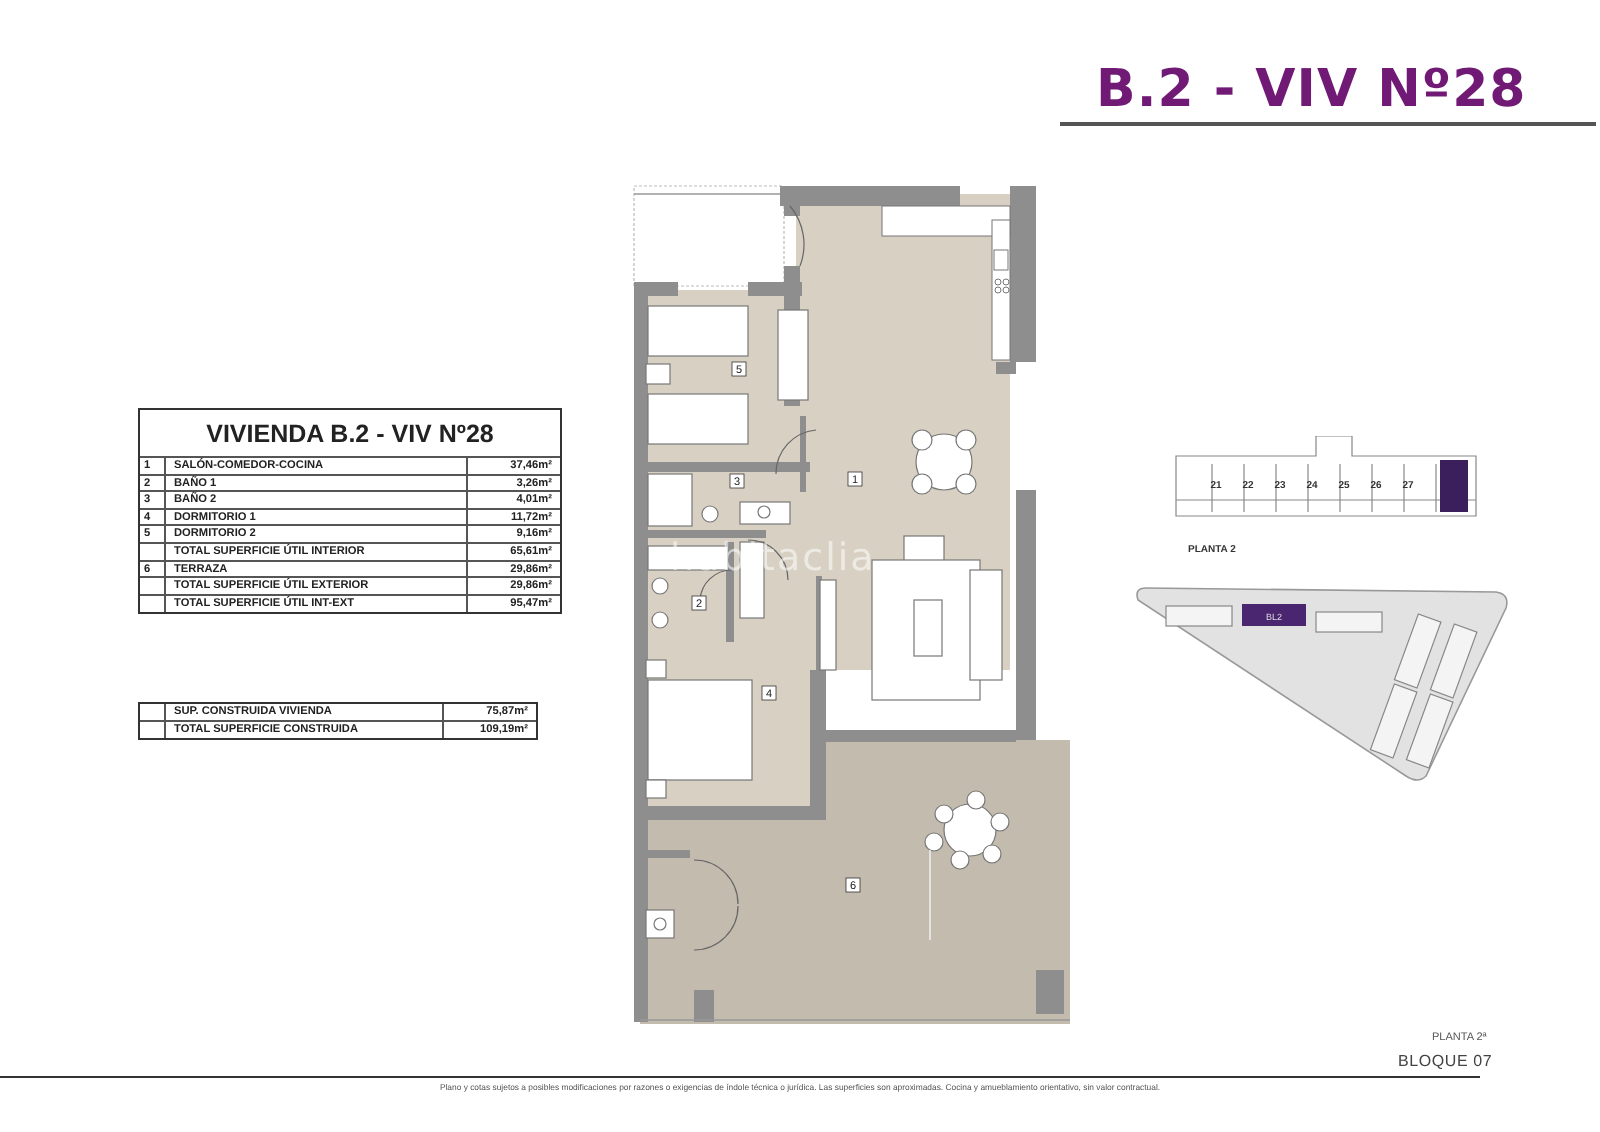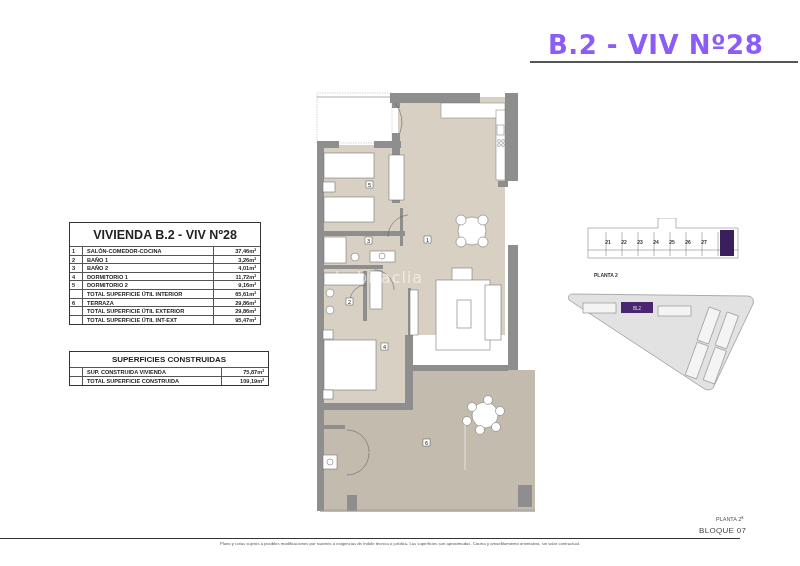--- a/index.html
+++ b/index.html
@@ -2,27 +2,27 @@
 <html><head>
 <meta charset="utf-8">
 <style>
   * { box-sizing: border-box; margin: 0; padding: 0; }
   html, body { width: 800px; height: 566px; background: #ffffff; overflow: hidden; }
   body { position: relative; font-family: "Liberation Sans", sans-serif; color: #222; }
 
   .title {
     position: absolute; left: 548px; top: 30px;
     font-family: "DejaVu Sans", sans-serif; font-weight: bold; font-size: 26px;
-    color: #8b5cf6; letter-spacing: 0.5px;
+    color: #701a75; letter-spacing: 0.5px;
   }
   .title-rule { position: absolute; left: 530px; top: 61px; width: 268px; height: 2px; background: #555; }
 
   
   .tbl { position: absolute; left: 69px; border: 1.5px solid #333; background: #fff; }
-  .tbl-util { top: 222px; width: 192px; }
+  .tbl-util { top: 204px; width: 212px; }
   .tbl-cons { top: 351px; width: 200px; }
   .tbl-head { text-align: center; font-weight: bold; color: #222; border-bottom: 1px solid #555; }
   .tbl-head.big { font-size: 12.5px; height: 24px; line-height: 24px; }
   .tbl-head.sub { font-size: 8px; height: 14px; line-height: 14px; }
   .tbl-row { display: flex; height: 8.6px; font-size: 5.6px; font-weight: bold; border-bottom: 0.8px solid #555; line-height: 8.2px; }
   .tbl-row:last-child { border-bottom: none; }
   .c-num { width: 13px; padding-left: 2px; border-right: 0.8px solid #555; }
   .c-name { flex: 1; padding-left: 4px; border-right: 0.8px solid #555; }
   .c-val { width: 46px; text-align: right; padding-right: 4px; }
 
@@ -31,21 +31,21 @@
   .keyplan-label { position: absolute; left: 594px; top: 272px; font-size: 5px; font-weight: bold; color: #333; }
 
   .siteplan { position: absolute; left: 563px; top: 288px; width: 195px; height: 105px; }
 
   .planta { position: absolute; left: 716px; top: 516px; font-size: 5.5px; color: #555; }
   .bloque { position: absolute; left: 699px; top: 526px; font-size: 8px; color: #444; letter-spacing: 0.3px; }
   .bottom-rule { position: absolute; left: 0; top: 538px; width: 740px; height: 1px; background: #333; }
   .disclaimer { position: absolute; left: 0; width: 800px; top: 541px; text-align: center; font-size: 4.2px; color: #555; }
 
   .plan { position: absolute; left: 290px; top: 85px; width: 250px; height: 435px; }
-  .watermark { position: absolute; left: 335px; top: 268px; font-size: 16px; color: rgba(255,255,255,0.55); letter-spacing: 1px; font-family: "DejaVu Sans", sans-serif; }
+  .watermark { position: absolute; left: 335px; top: 268px; font-size: 19px; color: rgba(255,255,255,0.55); letter-spacing: 1px; font-family: "DejaVu Sans", sans-serif; }
 </style>
 </head>
 <body>
 
 <div class="title">B.2 - VIV Nº28</div>
 <div class="title-rule"></div>
 
 <div class="tbl tbl-util">
   <div class="tbl-head big">VIVIENDA B.2 - VIV Nº28</div>
   <div id="util-rows">
@@ -91,21 +91,20 @@
       </div>
       <div class="tbl-row">
         <div class="c-num"></div>
         <div class="c-name">TOTAL SUPERFICIE ÚTIL INT-EXT</div>
         <div class="c-val">95,47m²</div>
       </div>
     </div>
 </div>
 
 <div class="tbl tbl-cons">
-  <div class="tbl-head sub" style="height:16px;line-height:16px;font-size:8px;">SUPERFICIES CONSTRUIDAS</div>
   <div id="cons-rows">
       <div class="tbl-row">
         <div class="c-num"></div>
         <div class="c-name">SUP. CONSTRUIDA VIVIENDA</div>
         <div class="c-val">75,87m²</div>
       </div>
       <div class="tbl-row">
         <div class="c-num"></div>
         <div class="c-name">TOTAL SUPERFICIE CONSTRUIDA</div>
         <div class="c-val">109,19m²</div>

